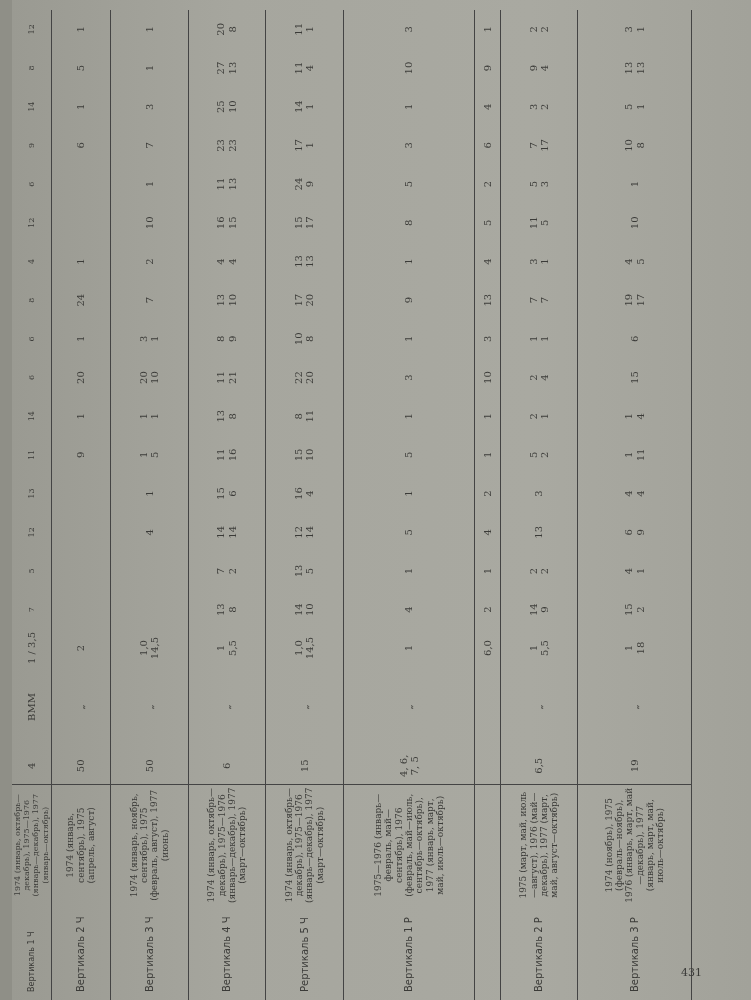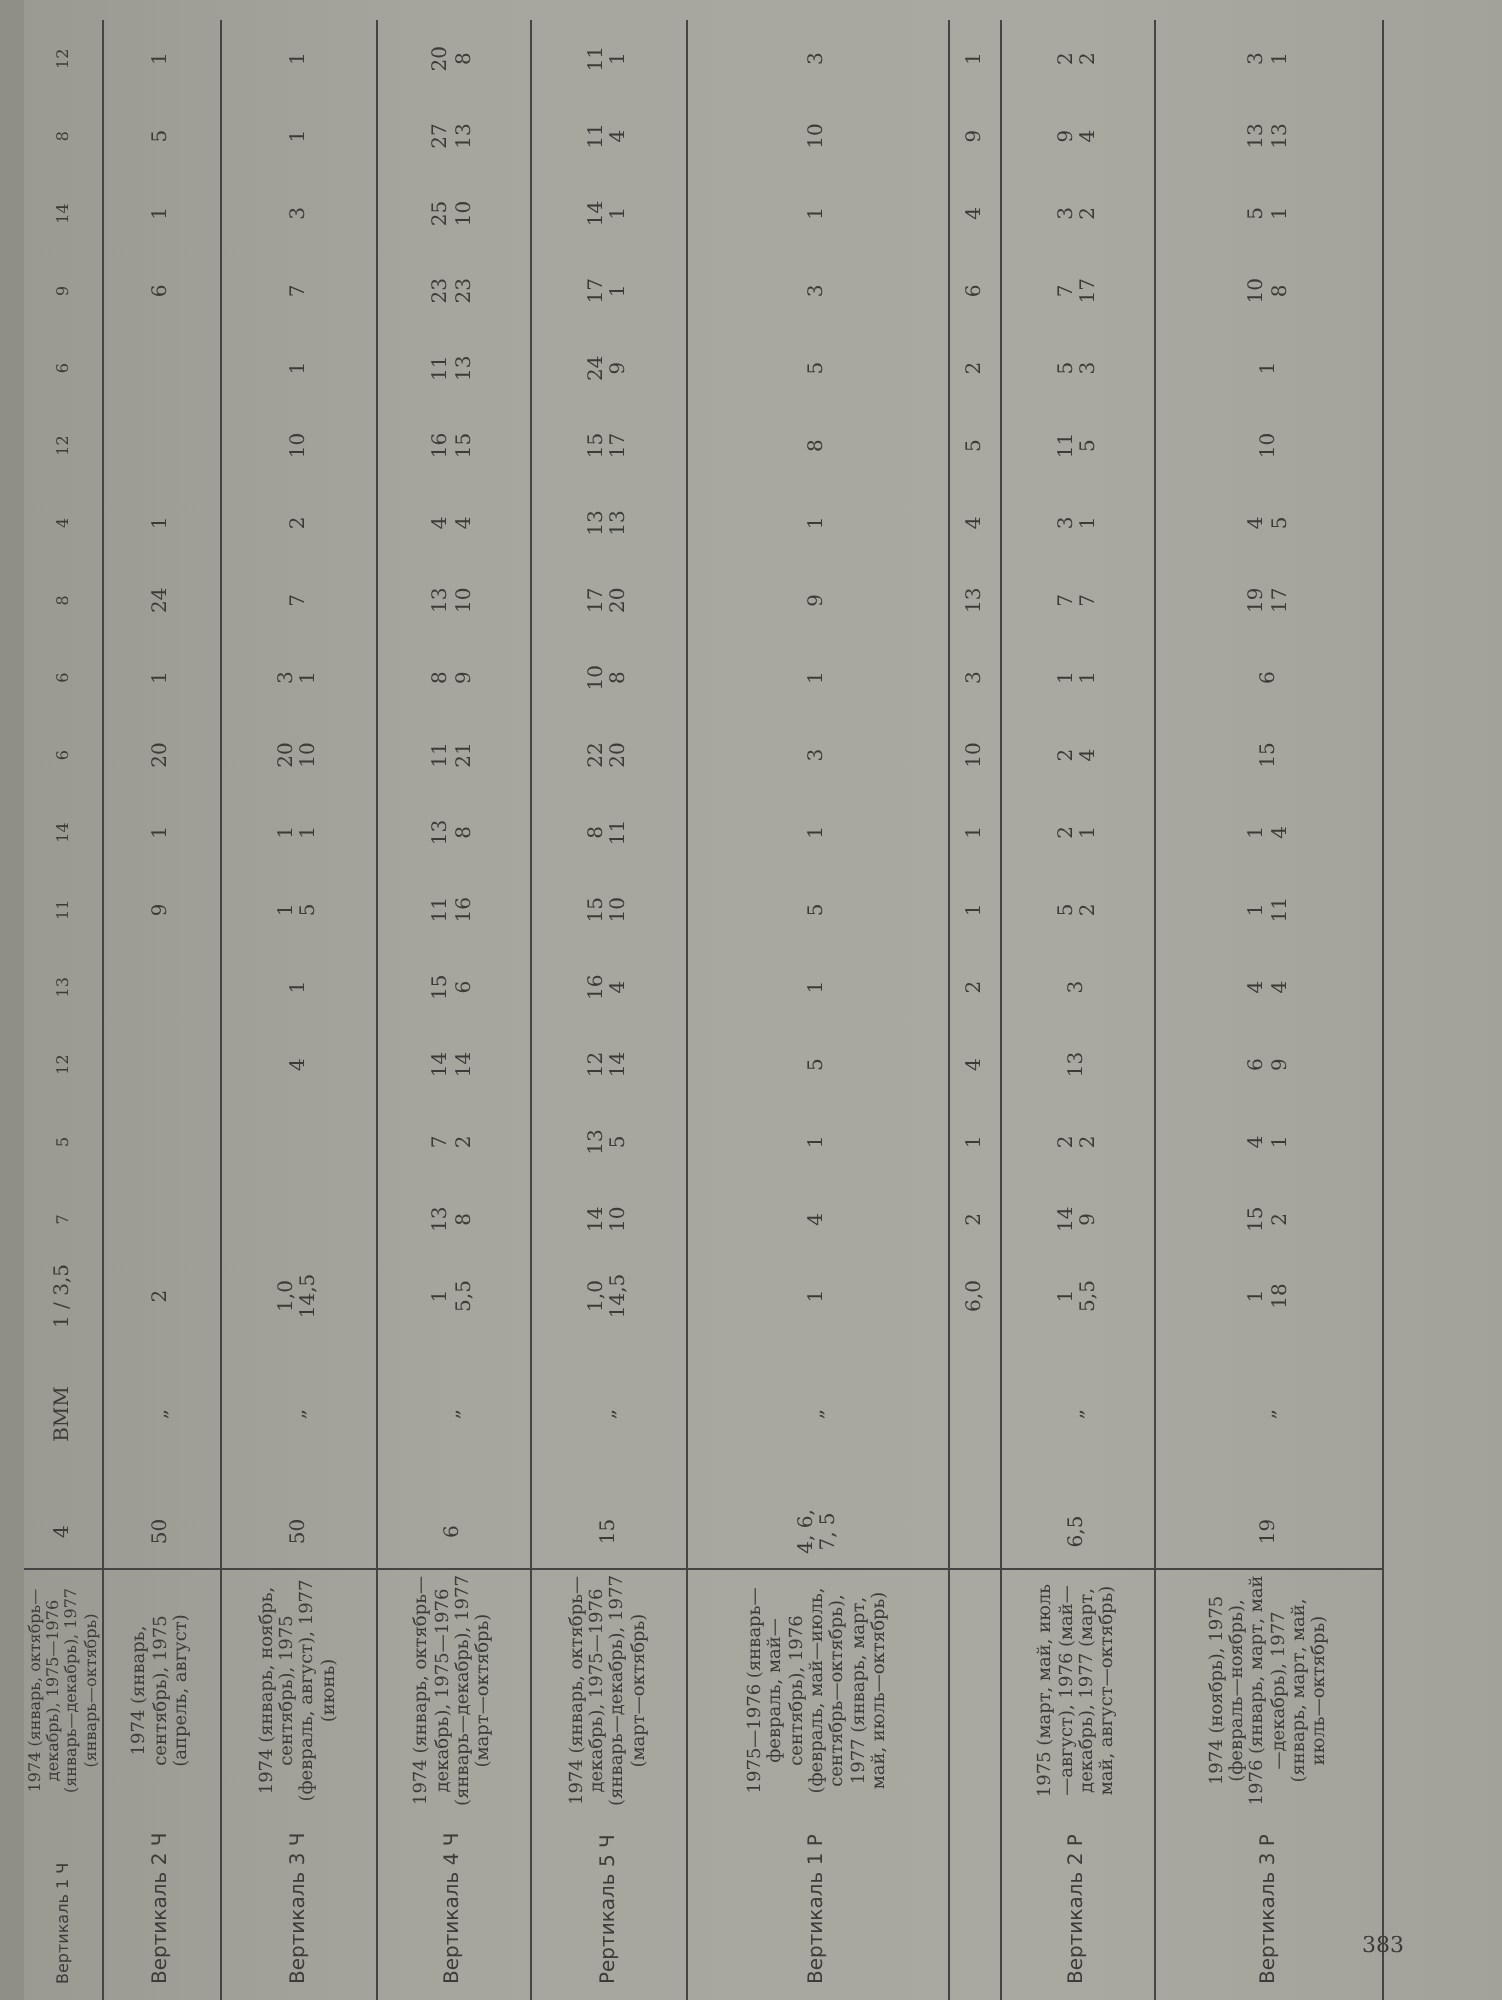--- a/index.html
+++ b/index.html
@@ -680,13 +680,13 @@
           </td>
           <td class="cval">
             <span class="num2">3</span>
             <span class="num2">1</span>
           </td>
         </tr>
       </tbody>
   </table>
 </div>
 
-<div class="pagenum">383</div>
+<div class="pagenum">431</div>
 
 </body></html>

